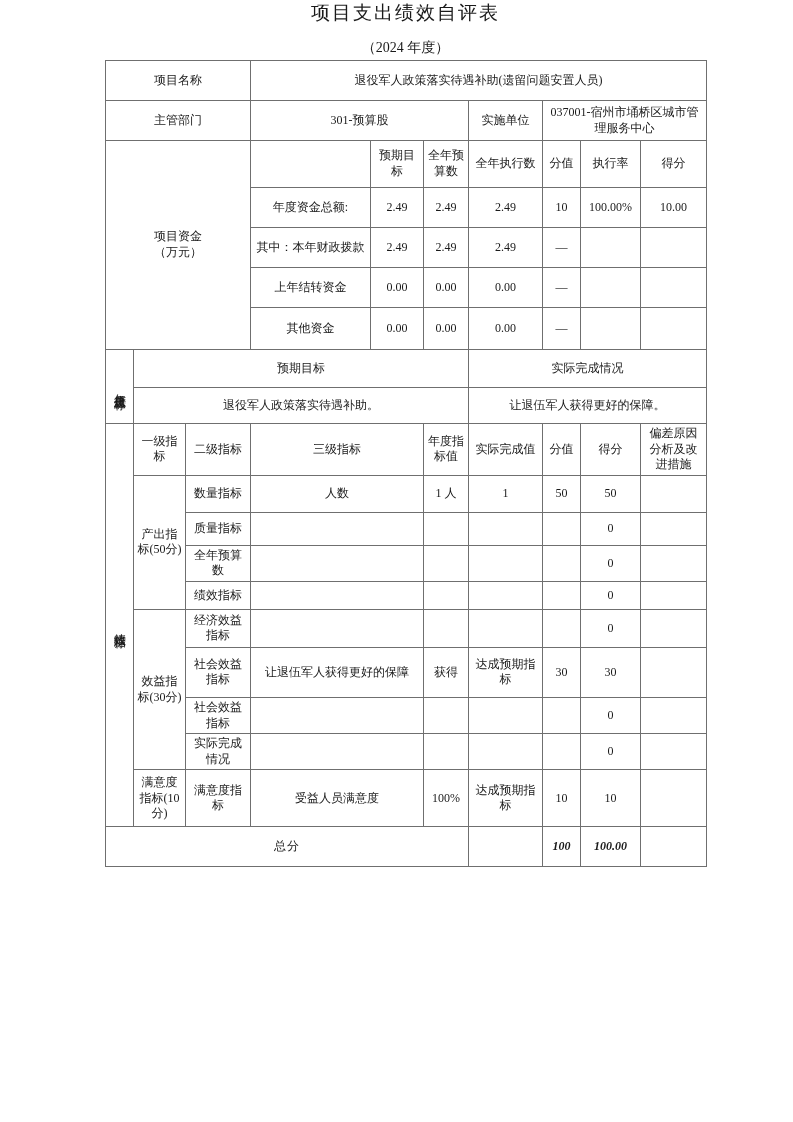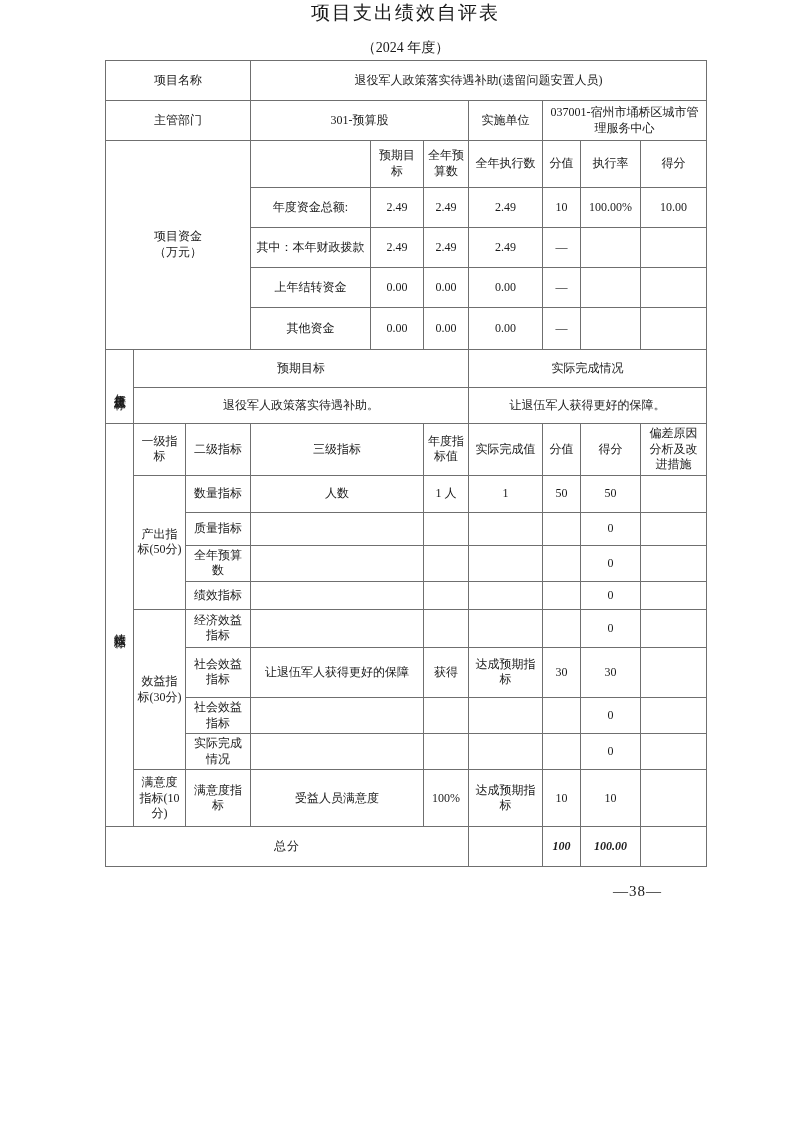--- a/index.html
+++ b/index.html
@@ -255,14 +255,13 @@
     <tr style="height:40px">
       <td colspan="6" class="total-label">总分</td>
       <td></td>
       <td class="total-num">100</td>
       <td class="total-num">100.00</td>
       <td></td>
     </tr>
   </tbody>
     </table>
 
-  <div class="pagenum">—38—</div>
 </div>
 
 </body></html>

